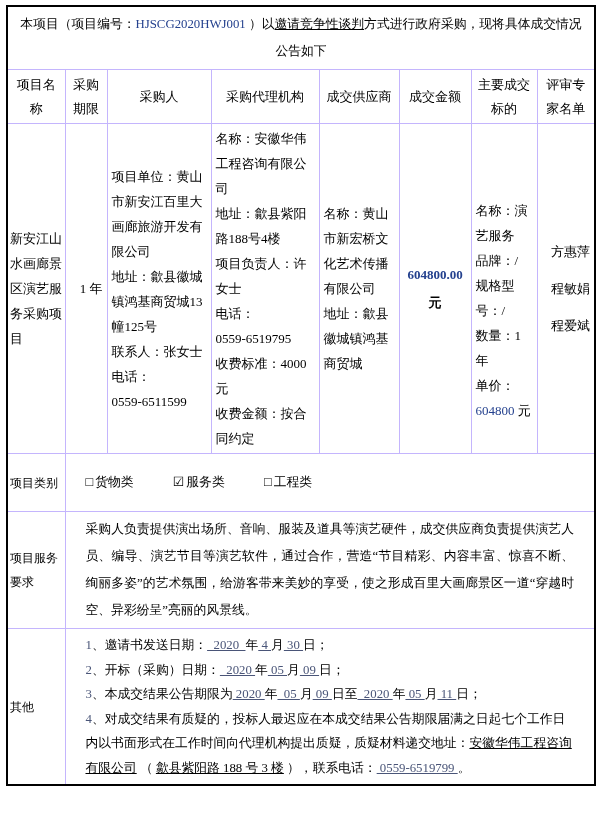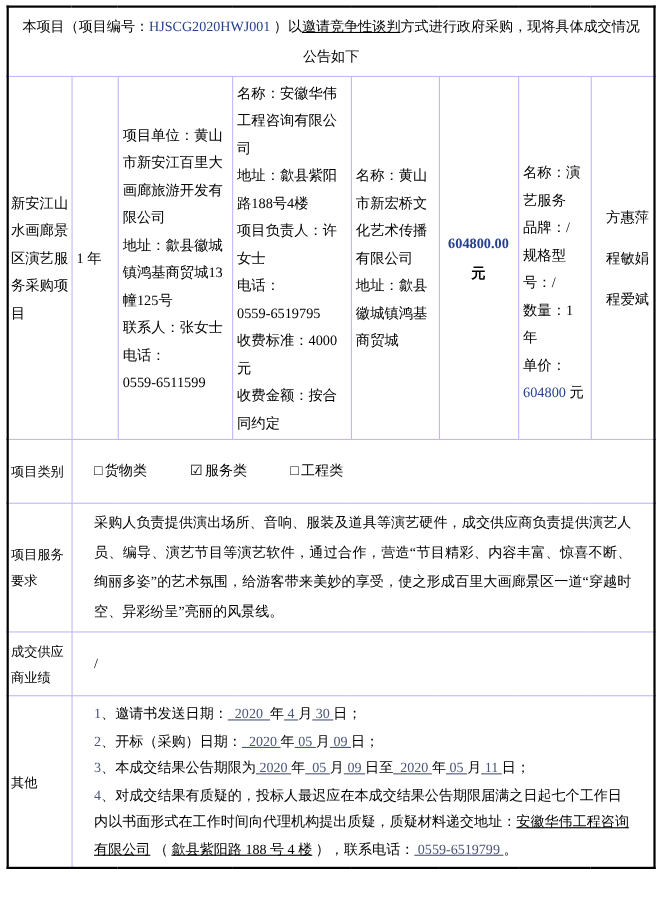--- a/index.html
+++ b/index.html
@@ -10,21 +10,21 @@
             margin:5px 0 0 6px;border:2px solid #000;}
   td{border:1px solid #c4b5fd;vertical-align:middle;padding:2px 4px;
      font-size:13px;line-height:25px;word-break:break-all;}
   tr.r-intro{height:61px;} tr.r-head{height:54px;} tr.r-main{height:330px;}
   tr.r-cat{height:58px;}  tr.r-svc{height:110px;} tr.r-perf{height:58px;}
   tr.r-other{height:147px;}
   td.intro{font-size:12.8px;line-height:27px;text-align:center;padding:4px 9px;}
   td.hd{text-align:center;font-size:13px;line-height:24px;padding:2px 3px;}
   .pre{white-space:pre-line;word-break:break-all;margin-top:44px;}
   td.c-name{padding:2px;}
-  td.ctr{text-align:left;}
+  td.ctr{text-align:right;}
   td.amount{text-align:center;line-height:28px;font-weight:bold;}
   td.experts{text-align:right;line-height:37px;}
   td.lbl{font-size:12px;line-height:24px;padding:2px;}
   td.content{padding:4px 20px;font-size:12.8px;}
   td.svc-txt{line-height:27px;text-align:justify;}
   td.other-txt{line-height:24.5px;}
   .runs{white-space:pre-wrap;word-break:normal;}
   .u{text-decoration:underline;}
   .blue{color:#24418e;}
   .num{color:#4a5578;}
@@ -47,20 +47,30 @@
         <col style="width:58px">
     </colgroup>
 
     <tbody>
         <tr class="r-intro">
       <td class="intro" colspan="8">
         <span class="runs"><span>本项目（项目编号：</span><span class="blue">HJSCG2020HWJ001</span><span> ）以</span><span class="u">邀请竞争性谈判</span><span>方式进行政府采购，现将具体成交情况公告如下</span></span>
       </td>
     </tr>
 
+    <tr class="r-head">
+      <td class="hd">项目名称</td>
+      <td class="hd">采购期限</td>
+      <td class="hd">采购人</td>
+      <td class="hd">采购代理机构</td>
+      <td class="hd">成交供应商</td>
+      <td class="hd">成交金额</td>
+      <td class="hd">主要成交标的</td>
+      <td class="hd">评审专家名单</td>
+    </tr>
 
     <tr class="r-main">
       <td class="c-name pre">新安江山水画廊景区演艺服务采购项目</td>
       <td class="ctr">1 年</td>
       <td class="pre">项目单位：黄山市新安江百里大画廊旅游开发有限公司
 地址：歙县徽城镇鸿基商贸城13幢125号
 联系人：张女士
 电话：
 0559-6511599</td>
       <td class="pre">名称：安徽华伟工程咨询有限公司
@@ -96,29 +106,25 @@
         <span class="cat-opt"><span class="cbx">☑</span><span>服务类</span></span>
         <span class="cat-opt"><span class="cbx">□</span><span>工程类</span></span>
       </td>
     </tr>
 
     <tr class="r-svc">
       <td class="lbl">项目服务要求</td>
       <td class="content svc-txt" colspan="7">采购人负责提供演出场所、音响、服装及道具等演艺硬件，成交供应商负责提供演艺人员、编导、演艺节目等演艺软件，通过合作，营造“节目精彩、内容丰富、惊喜不断、绚丽多姿”的艺术氛围，给游客带来美妙的享受，使之形成百里大画廊景区一道“穿越时空、异彩纷呈”亮丽的风景线。</td>
     </tr>
 
-    <tr class="r-perf">
-      <td class="lbl">成交供应商业绩</td>
-      <td class="content" colspan="7">/</td>
-    </tr>
 
     <tr class="r-other">
       <td class="lbl">其他</td>
       <td class="content other-txt" colspan="7">
         <div class="runs"><span class="num">1</span><span>、邀请书发送日期：</span><span class="u num">  2020  </span><span>年</span><span class="u num"> 4 </span><span>月</span><span class="u num"> 30 </span><span>日；</span></div>
         <div class="runs"><span class="num">2</span><span>、开标（采购）日期：</span><span class="u num">  2020 </span><span>年</span><span class="u num"> 05 </span><span>月</span><span class="u num"> 09 </span><span>日；</span></div>
         <div class="runs"><span class="num">3</span><span>、本成交结果公告期限为</span><span class="u num"> 2020 </span><span>年</span><span class="u num">  05 </span><span>月</span><span class="u num"> 09 </span><span>日至</span><span class="u num">  2020 </span><span>年</span><span class="u num"> 05 </span><span>月</span><span class="u num"> 11 </span><span>日；</span></div>
-        <div class="runs"><span class="num">4</span><span>、对成交结果有质疑的，投标人最迟应在本成交结果公告期限届满之日起七个工作日内以书面形式在工作时间向代理机构提出质疑，质疑材料递交地址：</span><span class="u">安徽华伟工程咨询有限公司</span><span> （ </span><span class="u">歙县紫阳路 188 号 4 楼</span><span> ）</span><span>，联系电话：</span><span class="u num"> 0559-6519799 </span><span>。</span></div>
+        <div class="runs"><span class="num">4</span><span>、对成交结果有质疑的，投标人最迟应在本成交结果公告期限届满之日起七个工作日内以书面形式在工作时间向代理机构提出质疑，质疑材料递交地址：</span><span class="u">安徽华伟工程咨询有限公司</span><span> （ </span><span class="u">歙县紫阳路 188 号 3 楼</span><span> ）</span><span>，联系电话：</span><span class="u num"> 0559-6519799 </span><span>。</span></div>
       </td>
     </tr>
   </tbody>
     </table>
 </div>
 
 </body></html>

